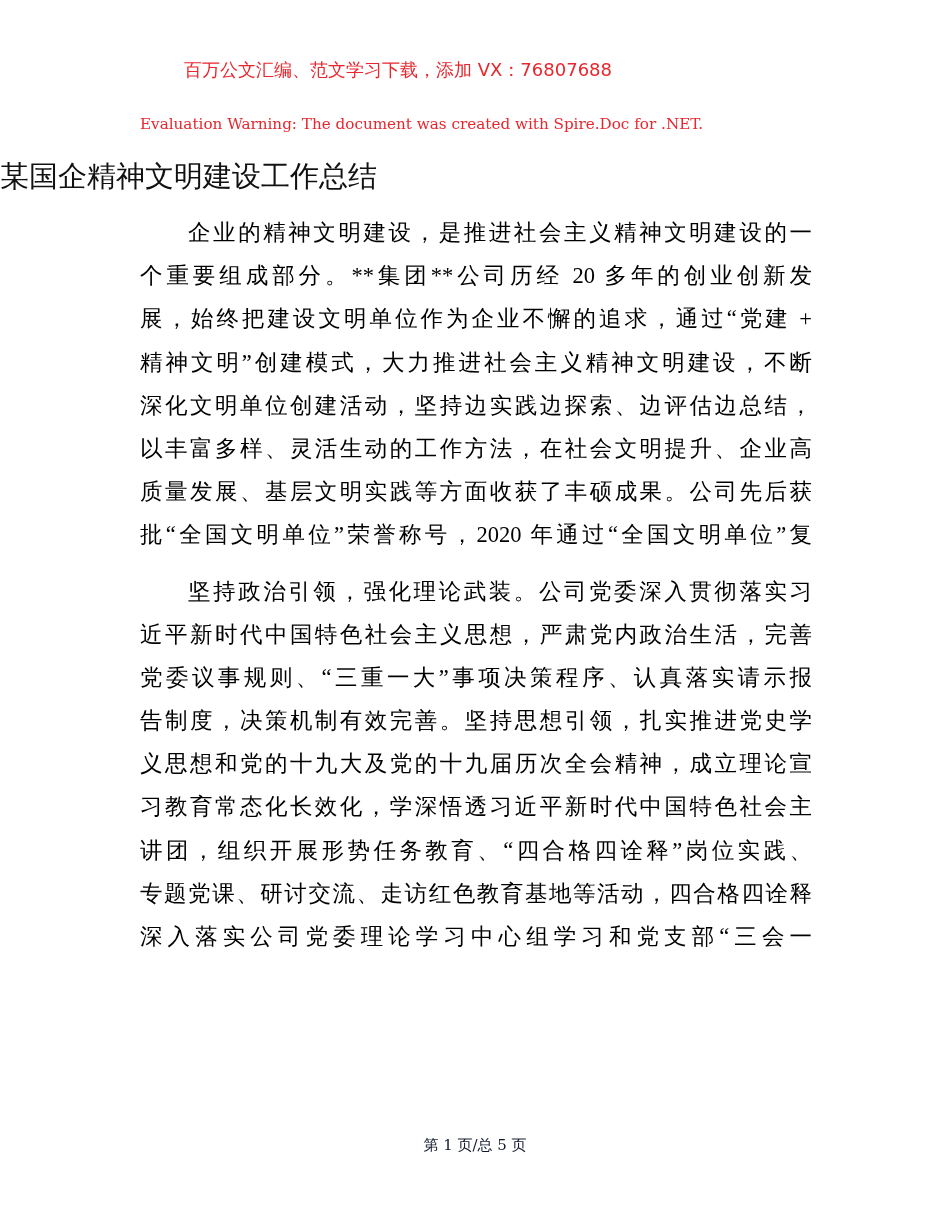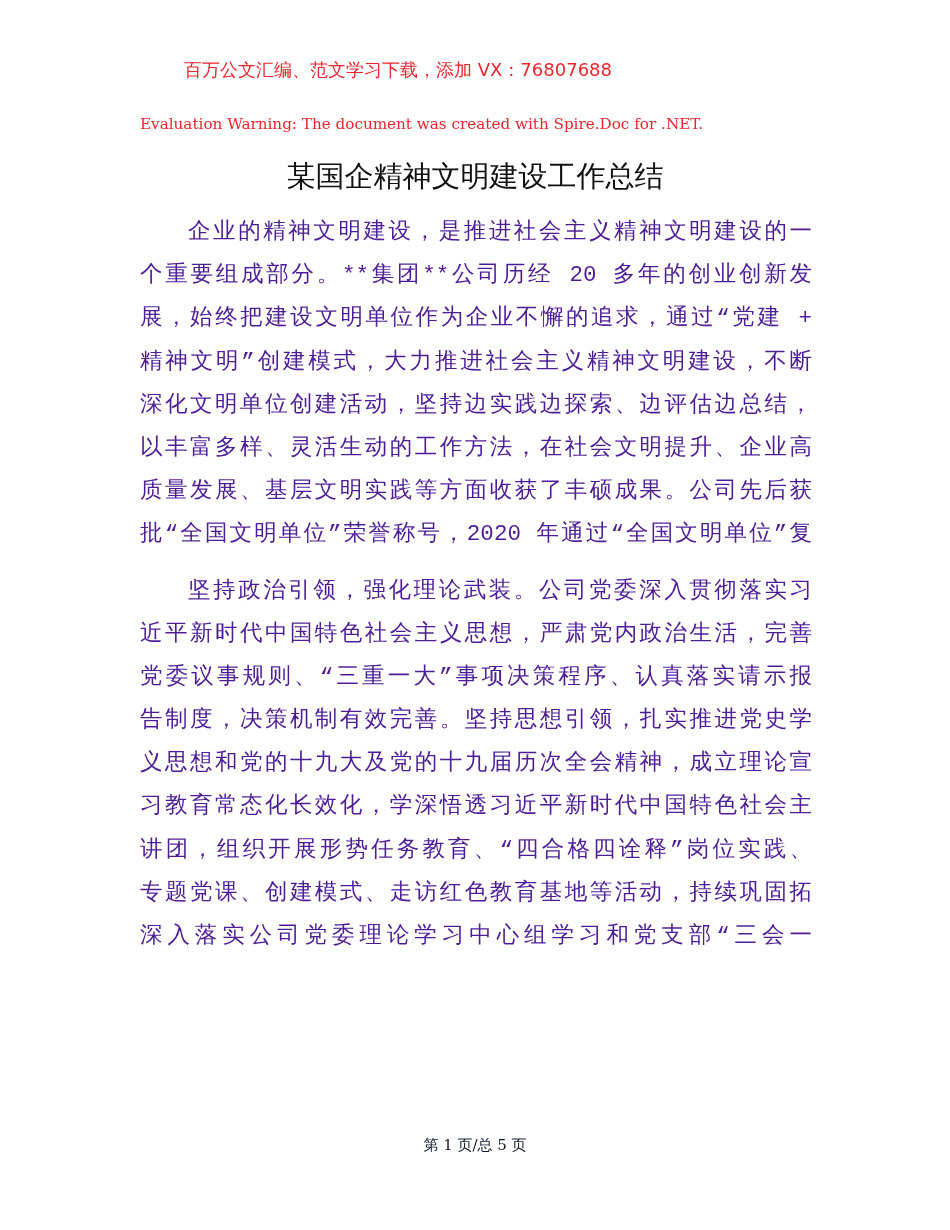--- a/index.html
+++ b/index.html
@@ -39,33 +39,33 @@
       font-family: "DejaVu Serif", serif;
       font-size: 15.2px;
       line-height: 22px;
       white-space: nowrap;
     }
     .title {
       position: absolute;
       top: 155px;
       left: 0;
       width: 950px;
-      text-align: center;
+      text-align: left;
       color: #111111;
       font-family: "DejaVu Sans", sans-serif;
       font-size: 29px;
       line-height: 42px;
     }
     .body-text {
       position: absolute;
       top: 211px;
       left: 140px;
       width: 672px;
-      color: #4c1d95;
-      font-family: Liberation Mono, monospace;
+      color: #000000;
+      font-family: Liberation Serif, serif;
       font-size: 22.5px;
       line-height: 43.2px;
     }
     .para-line {
       display: block;
       white-space: nowrap;
       text-align: justify;
       text-align-last: justify;
       height: 43.2px;
     }
@@ -113,20 +113,20 @@
     <div style="height:13px"></div>
 
     <div>
       <span class="para-line indent">坚持政治引领，强化理论武装。公司党委深入贯彻落实习</span>
       <span class="para-line">近平新时代中国特色社会主义思想，严肃党内政治生活，完善</span>
       <span class="para-line">党委议事规则、“三重一大”事项决策程序、认真落实请示报</span>
       <span class="para-line">告制度，决策机制有效完善。坚持思想引领，扎实推进党史学</span>
       <span class="para-line">义思想和党的十九大及党的十九届历次全会精神，成立理论宣</span>
       <span class="para-line">习教育常态化长效化，学深悟透习近平新时代中国特色社会主</span>
       <span class="para-line">讲团，组织开展形势任务教育、“四合格四诠释”岗位实践、</span>
-      <span class="para-line">专题党课、创建模式、走访红色教育基地等活动，持续巩固拓</span>
+      <span class="para-line">专题党课、研讨交流、走访红色教育基地等活动，四合格四诠释</span>
       <span class="para-line">深入落实公司党委理论学习中心组学习和党支部“三会一</span>
     </div>
   </div>
 
   <div class="footer">第 1 页/总 5 页</div>
 
 </div>
 
 </body></html>

